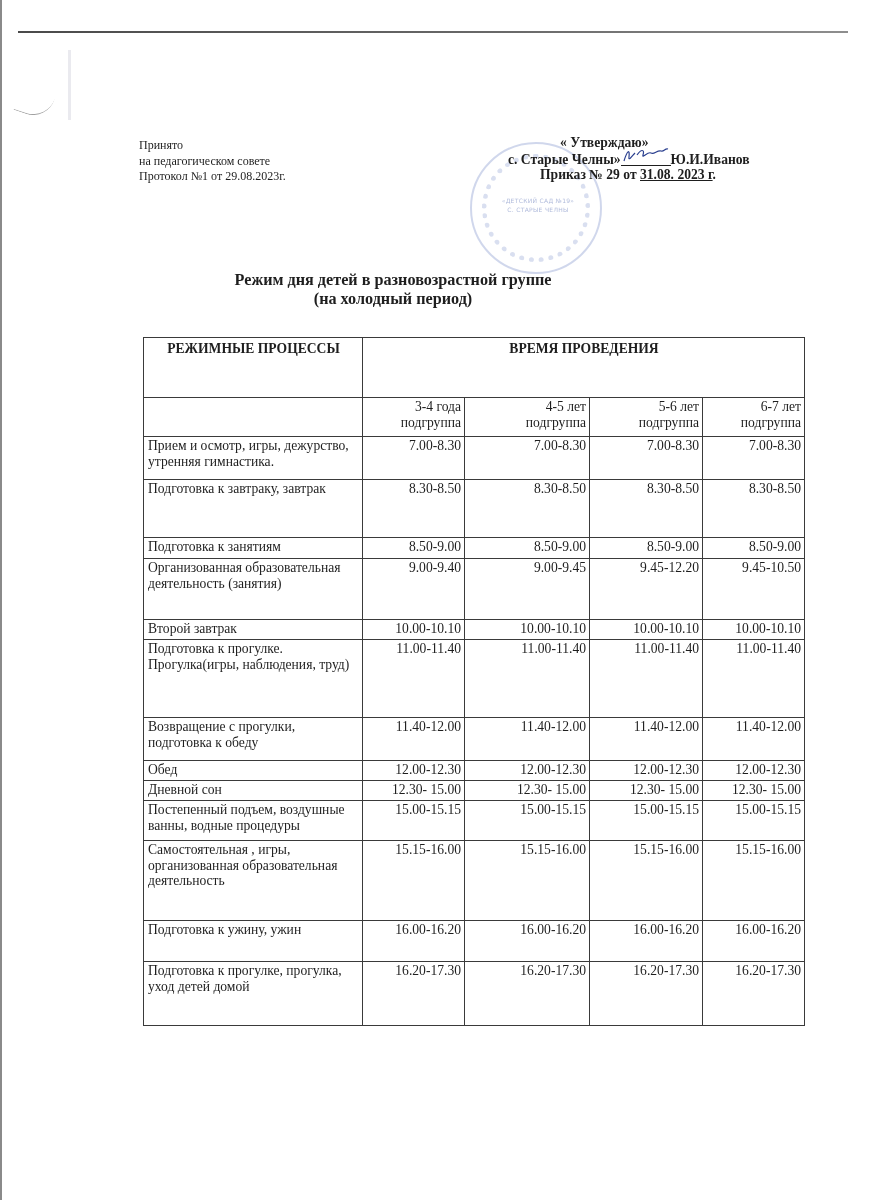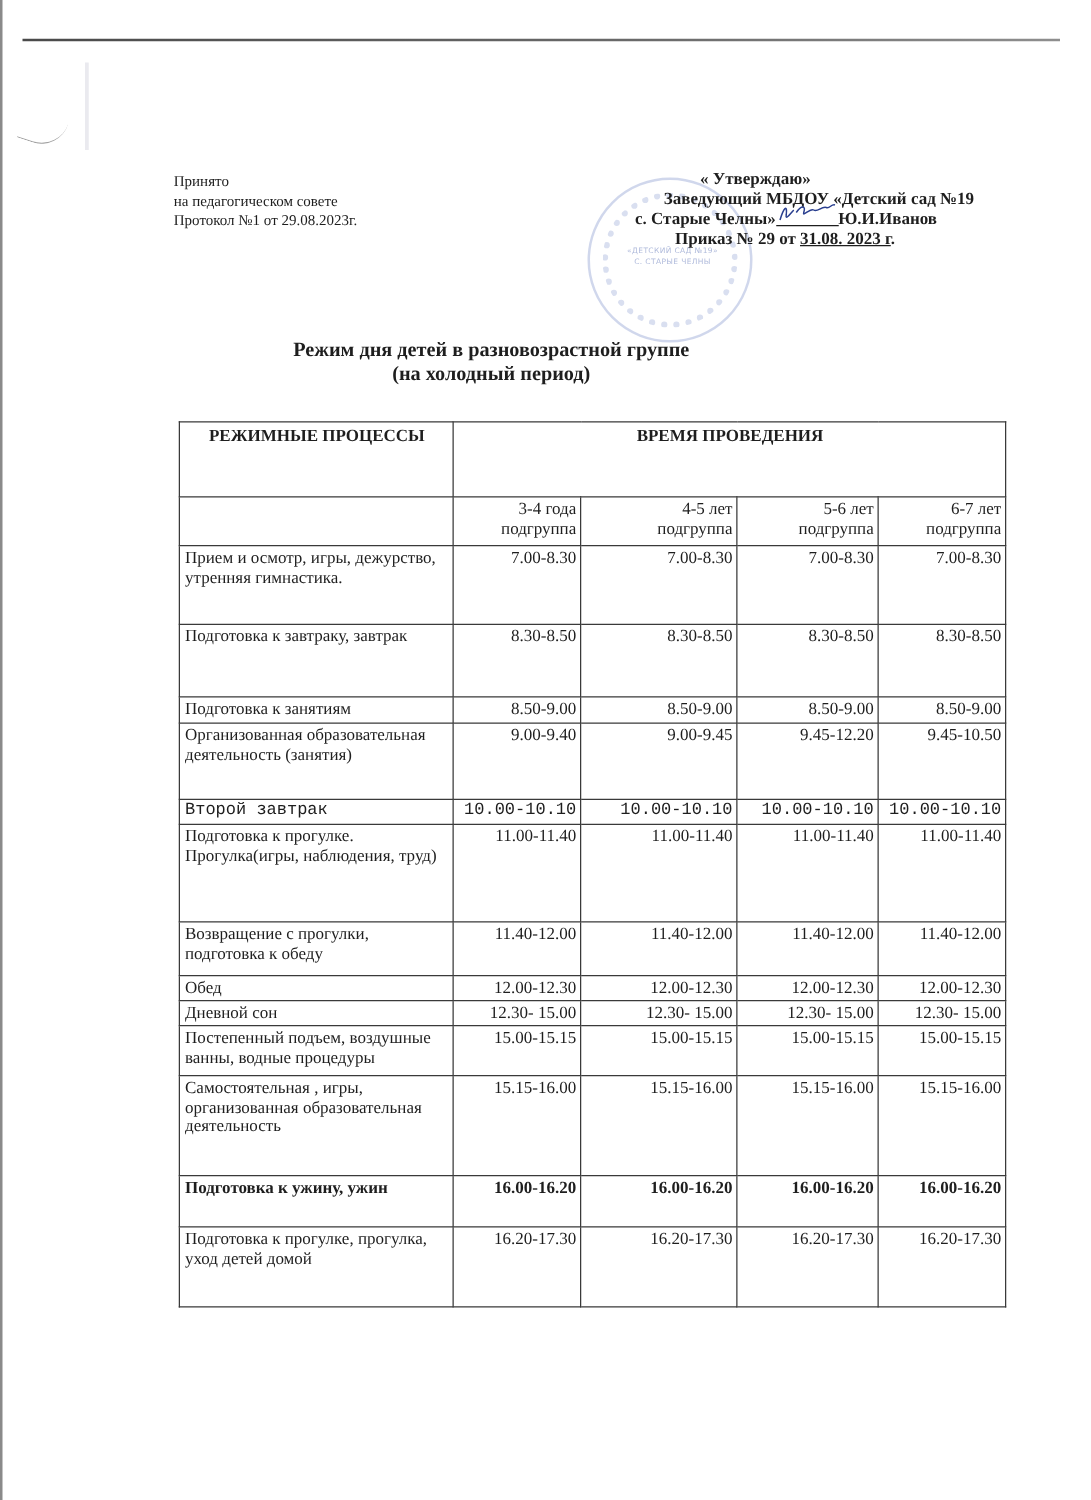--- a/index.html
+++ b/index.html
@@ -161,21 +161,20 @@
 
 <div class="stamp">
   <div class="stamp-center">
     <div>«ДЕТСКИЙ САД №19»</div>
     <div>С. СТАРЫЕ ЧЕЛНЫ</div>
   </div>
 </div>
 
 <div class="approval-right">
   <div class="line l1">« Утверждаю»</div>
-  <div class="line l2">Заведующий МБДОУ «Детский сад №19</div>
   <div class="line l3">
     <span>с. Старые Челны»</span><span class="signature"><svg width="50" height="20" viewBox="0 0 50 20">
           <path d="M3 16 C6 6, 9 3, 8 12 C7 17, 12 10, 14 8 M16 10 C20 4, 24 4, 22 10 C21 14, 27 6, 30 8 C33 10, 36 5, 40 6 C43 7, 44 3, 47 4" stroke="#2a3f8f" stroke-width="1.2" fill="none"></path>
         </svg></span><span>Ю.И.Иванов</span>
   </div>
   <div class="line l4">
     <span>Приказ № 29 от </span><span class="underline">31.08. 2023  г</span><span>.</span>
   </div>
 </div>
 
@@ -209,21 +208,21 @@
         </td>
       <td class="age">
           <div>5-6 лет</div>
           <div>подгруппа</div>
         </td>
       <td class="age">
           <div>6-7 лет</div>
           <div>подгруппа</div>
         </td>
     </tr>
-  <tr style="height: 63px;">
+  <tr style="height: 43px;">
         <td>Прием и осмотр, игры, дежурство, утренняя гимнастика.</td>
         <td class="time">7.00-8.30</td>
         <td class="time">7.00-8.30</td>
         <td class="time">7.00-8.30</td>
         <td class="time">7.00-8.30</td>
       </tr>
       <tr style="height: 58px;">
         <td>Подготовка к завтраку, завтрак</td>
         <td class="time">8.30-8.50</td>
         <td class="time">8.30-8.50</td>
@@ -237,21 +236,21 @@
         <td class="time">8.50-9.00</td>
         <td class="time">8.50-9.00</td>
       </tr>
       <tr style="height: 61px;">
         <td>Организованная образовательная деятельность (занятия)</td>
         <td class="time">9.00-9.40</td>
         <td class="time">9.00-9.45</td>
         <td class="time">9.45-12.20</td>
         <td class="time">9.45-10.50</td>
       </tr>
-      <tr style="height: 20px; font-family: Liberation Mono, monospace;">
+      <tr style="height: 20px;">
         <td>Второй завтрак</td>
         <td class="time">10.00-10.10</td>
         <td class="time">10.00-10.10</td>
         <td class="time">10.00-10.10</td>
         <td class="time">10.00-10.10</td>
       </tr>
       <tr style="height: 78px;">
         <td>Подготовка к прогулке. Прогулка(игры, наблюдения, труд)</td>
         <td class="time">11.00-11.40</td>
         <td class="time">11.00-11.40</td>
@@ -286,21 +285,21 @@
         <td class="time">15.00-15.15</td>
         <td class="time">15.00-15.15</td>
       </tr>
       <tr style="height: 80px;">
         <td>Самостоятельная , игры, организованная образовательная деятельность</td>
         <td class="time">15.15-16.00</td>
         <td class="time">15.15-16.00</td>
         <td class="time">15.15-16.00</td>
         <td class="time">15.15-16.00</td>
       </tr>
-      <tr style="height: 41px; font-weight: bold;">
+      <tr style="height: 41px;">
         <td>Подготовка к ужину, ужин</td>
         <td class="time">16.00-16.20</td>
         <td class="time">16.00-16.20</td>
         <td class="time">16.00-16.20</td>
         <td class="time">16.00-16.20</td>
       </tr>
       <tr style="height: 64px;">
         <td>Подготовка к прогулке, прогулка, уход детей домой</td>
         <td class="time">16.20-17.30</td>
         <td class="time">16.20-17.30</td>

